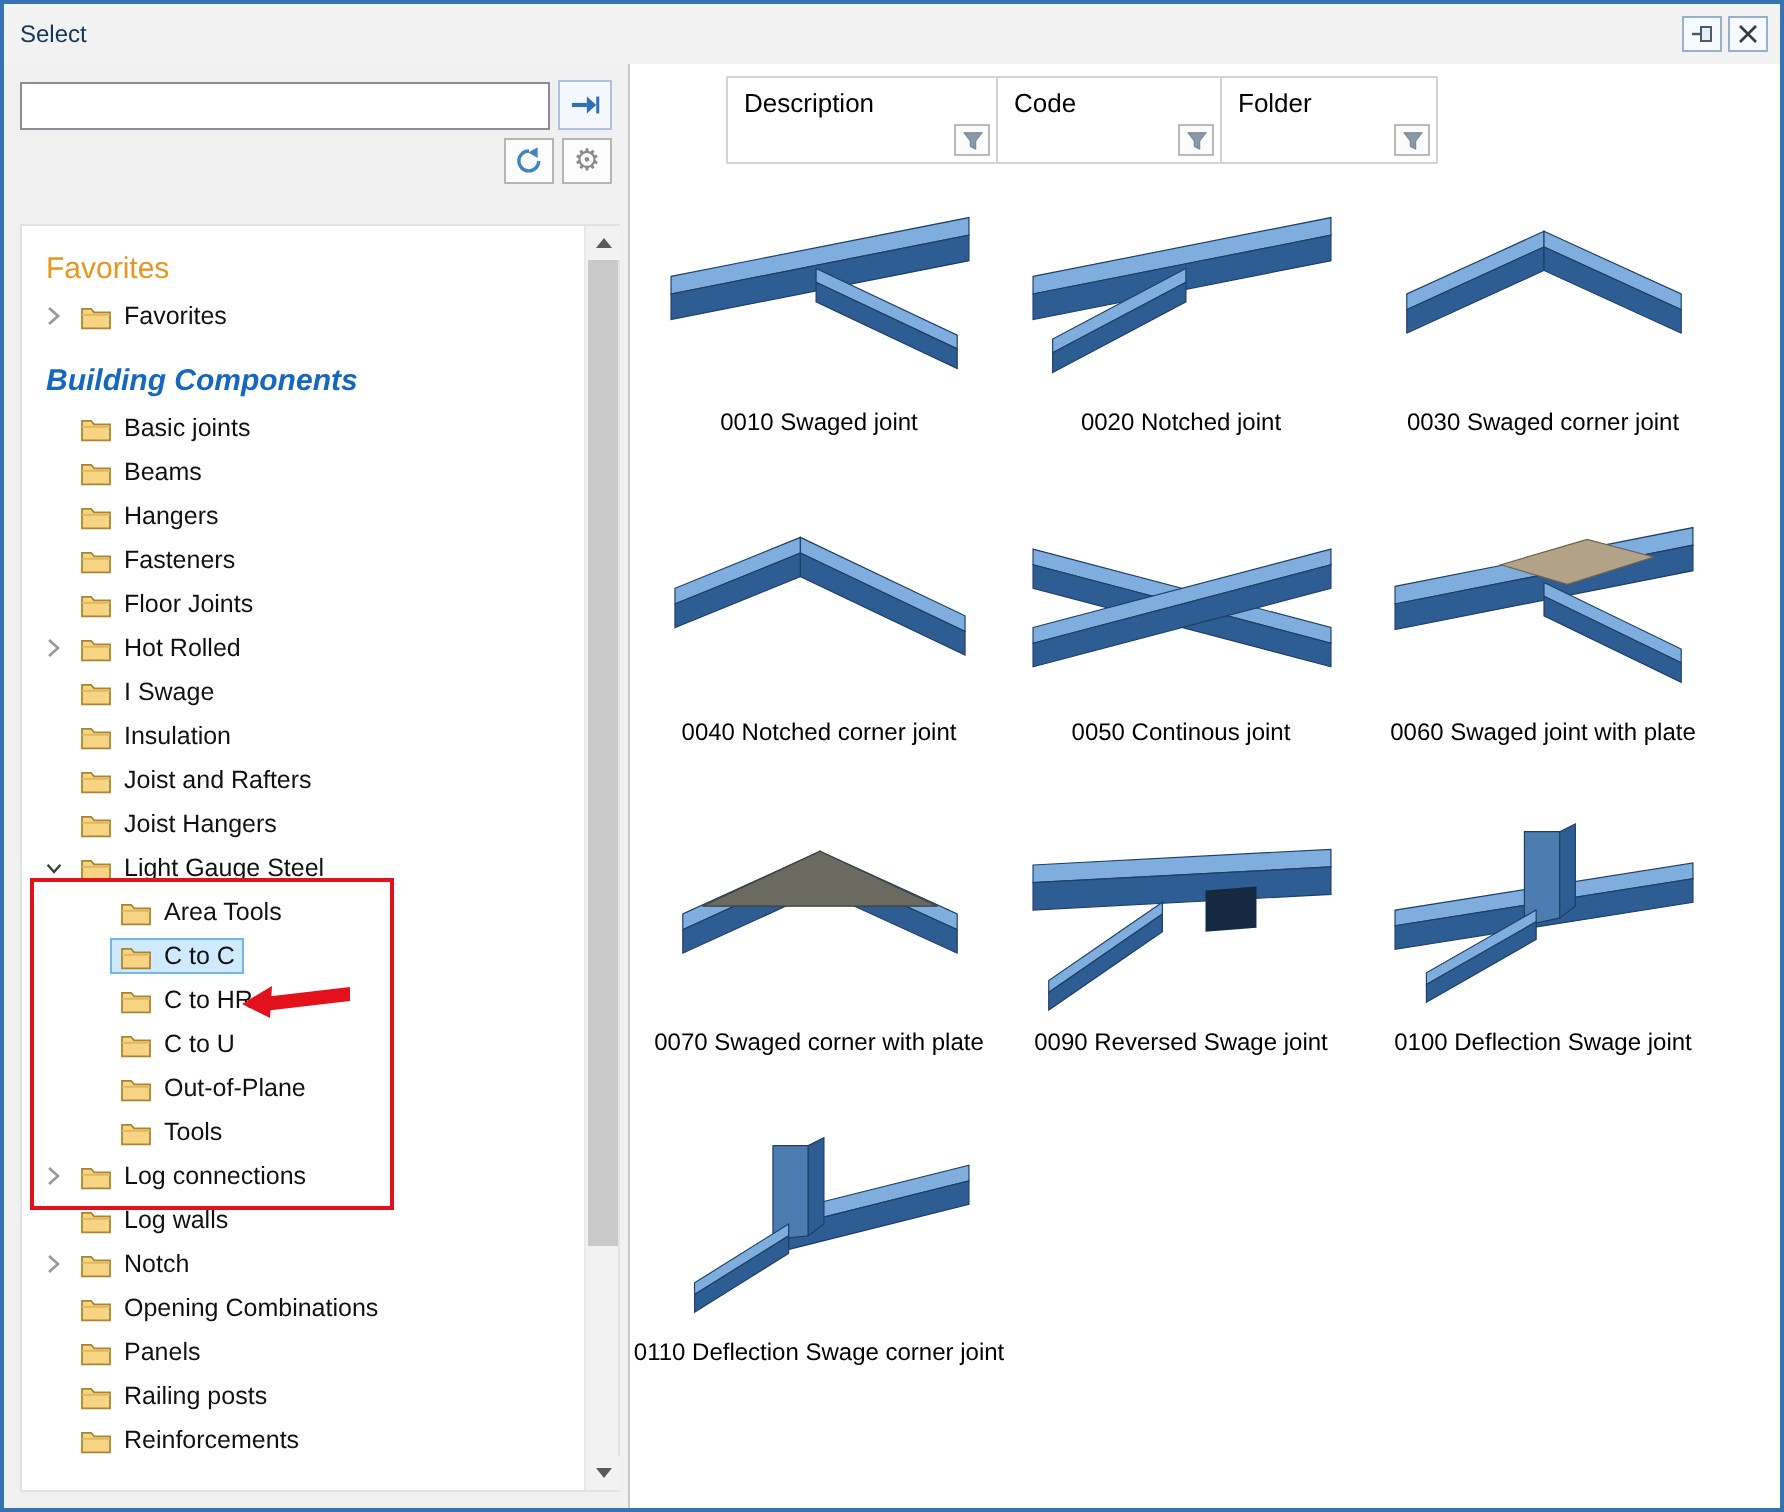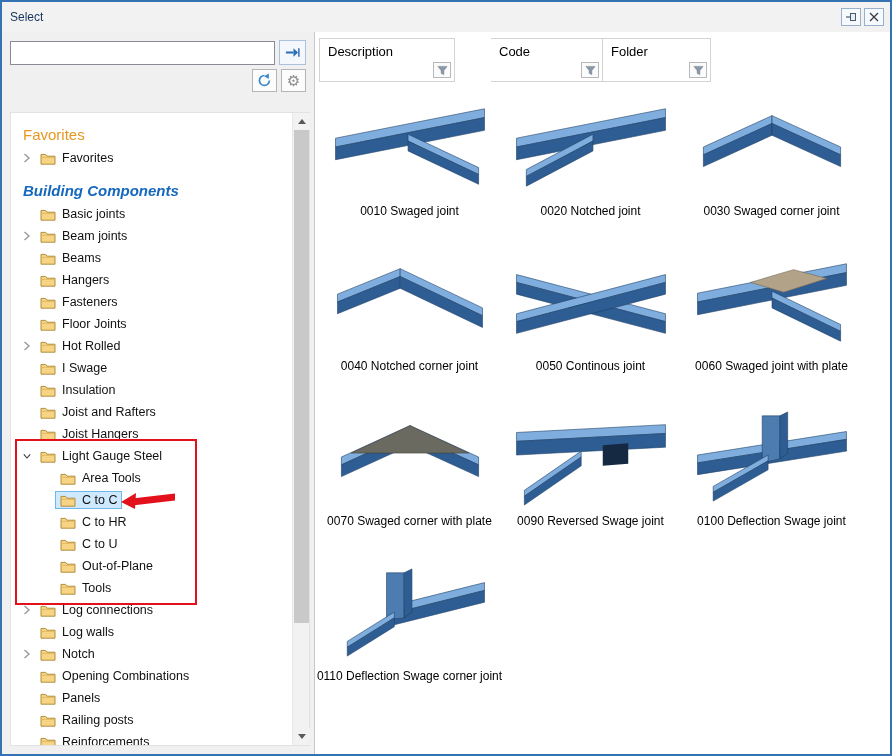--- a/index.html
+++ b/index.html
@@ -45,21 +45,21 @@
   .sb-btn{position:absolute;left:0;width:17px;height:17px;display:flex;align-items:center;justify-content:center;background:#f2f2f2;}
   .sb-btn.up{top:0;} .sb-btn.down{bottom:0;}
   .tri-up{width:0;height:0;border-left:4px solid transparent;border-right:4px solid transparent;border-bottom:5px solid #5a5a5a;}
   .tri-down{width:0;height:0;border-left:4px solid transparent;border-right:4px solid transparent;border-top:5px solid #5a5a5a;}
   .sb-thumb{position:absolute;left:1px;top:17px;width:15px;height:78%;background:#c9c9c9;}
   
   .right-pane{position:absolute;top:30px;left:312px;right:0;bottom:0;background:#fff;border-left:1px solid #c8c8c8;}
   .grid-header{display:flex;padding:6px 0 0 4px;}
   .hcell{position:relative;height:44px;background:#fff;border:1px solid #d4d4d4;}
   .hcell + .hcell{border-left:none;}
-  .hcell.w1{width:136px;} .hcell.w2{width:112px;margin-left:36px;} .hcell.w3{width:108px;}
+  .hcell.w1{width:136px;margin-left:44px;} .hcell.w2{width:112px;} .hcell.w3{width:108px;}
   .hlabel{display:block;padding:5px 8px 0 8px;font-size:13px;color:#000;}
   .filter-btn{position:absolute;right:3px;bottom:3px;width:18px;height:16px;border:1px solid #b8b8b8;
     background:#fbfbfb;display:flex;align-items:center;justify-content:center;padding:0;}
   .grid{position:absolute;top:60px;left:4px;right:2px;bottom:2px;display:grid;
     grid-template-columns:repeat(3,181px);grid-auto-rows:155px;align-content:start;}
   .grid-item{display:flex;flex-direction:column;align-items:center;padding-top:6px;}
   .thumb{width:158px;height:98px;}
   .caption{font-size:12px;color:#000;margin-top:8px;white-space:nowrap;}
   
   .f-top{fill:#7faede;stroke:#1e3f66;stroke-width:0.6;}
@@ -144,36 +144,20 @@
               <span class="folder">
                 <svg viewBox="0 0 16 13">
                   <path d="M1 2.4 h4.6 l1.4 1.8 H15 v8 H1 Z" fill="#f7d384" stroke="#a8852f" stroke-width="0.9"></path>
                   <path d="M1 5.4 h14" stroke="#dfb459" stroke-width="0.8" fill="none"></path>
                 </svg>
               </span>
               <span class="tree-label">Basic joints</span>
             </span>
           </div>
           <div class="tree-row">
-            <span class="chev">
-              <svg viewBox="0 0 8 10">
-                <path d="M1.5 1 L6 5 L1.5 9" fill="none" stroke="#9a9a9a" stroke-width="1.4"></path>
-              </svg>
-            </span>
-            <span class="row-box">
-              <span class="folder">
-                <svg viewBox="0 0 16 13">
-                  <path d="M1 2.4 h4.6 l1.4 1.8 H15 v8 H1 Z" fill="#f7d384" stroke="#a8852f" stroke-width="0.9"></path>
-                  <path d="M1 5.4 h14" stroke="#dfb459" stroke-width="0.8" fill="none"></path>
-                </svg>
-              </span>
-              <span class="tree-label">Beam joints</span>
-            </span>
-          </div>
-          <div class="tree-row">
             <span class="chev"></span>
             <span class="row-box">
               <span class="folder">
                 <svg viewBox="0 0 16 13">
                   <path d="M1 2.4 h4.6 l1.4 1.8 H15 v8 H1 Z" fill="#f7d384" stroke="#a8852f" stroke-width="0.9"></path>
                   <path d="M1 5.4 h14" stroke="#dfb459" stroke-width="0.8" fill="none"></path>
                 </svg>
               </span>
               <span class="tree-label">Beams</span>
             </span>

